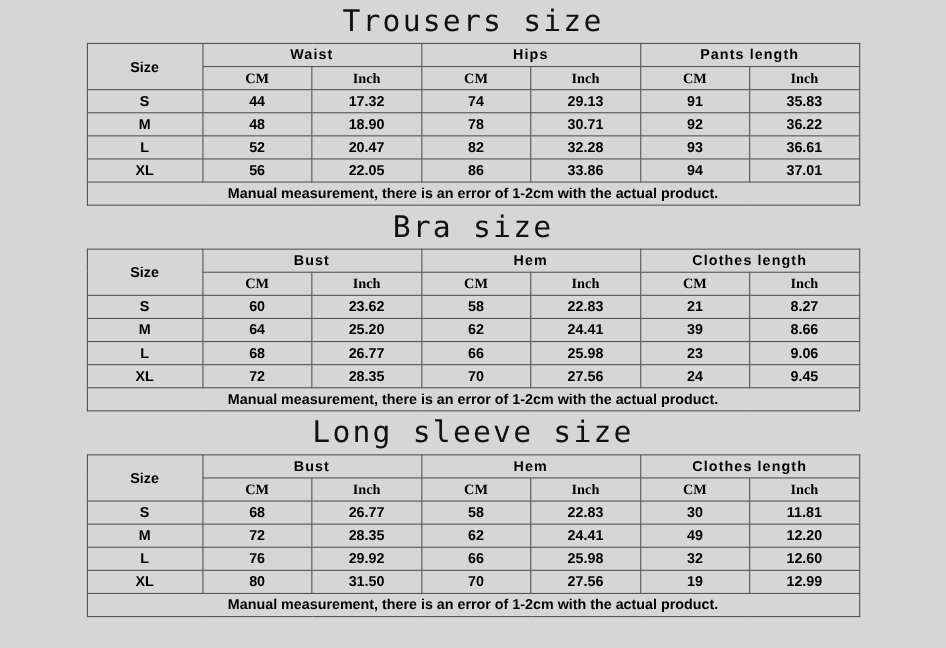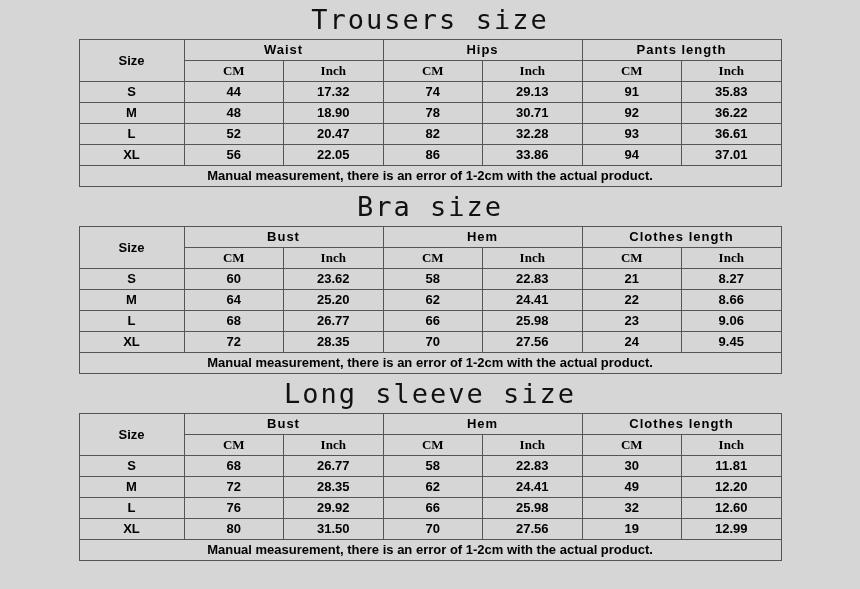--- a/index.html
+++ b/index.html
@@ -175,21 +175,21 @@
           <td class="val">22.83</td>
           <td class="val">21</td>
           <td class="val">8.27</td>
         </tr>
         <tr>
           <td class="sz">M</td>
           <td class="val">64</td>
           <td class="val">25.20</td>
           <td class="val">62</td>
           <td class="val">24.41</td>
-          <td class="val">22</td>
+          <td class="val">39</td>
           <td class="val">8.66</td>
         </tr>
         <tr>
           <td class="sz">L</td>
           <td class="val">68</td>
           <td class="val">26.77</td>
           <td class="val">66</td>
           <td class="val">25.98</td>
           <td class="val">23</td>
           <td class="val">9.06</td>

